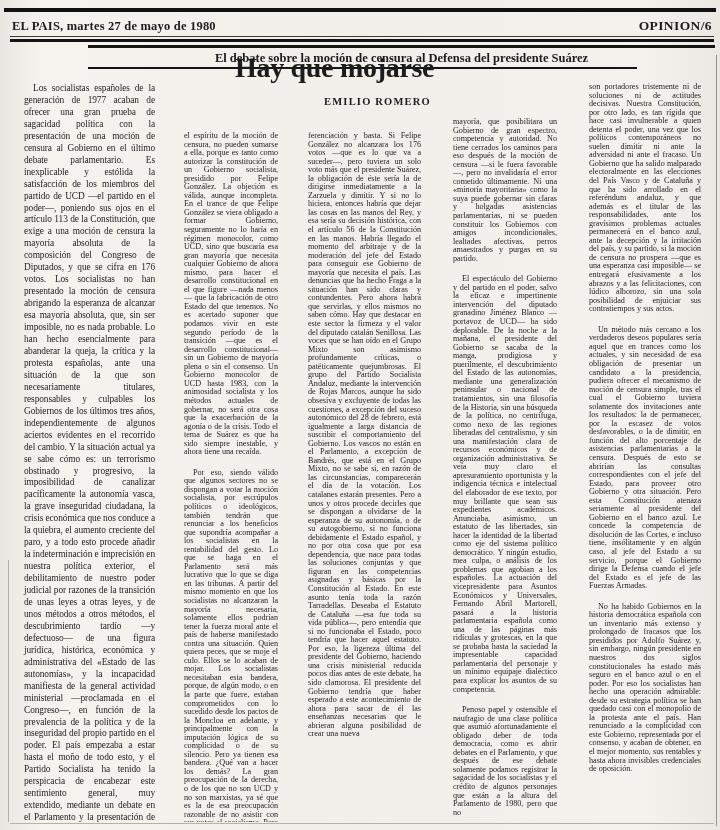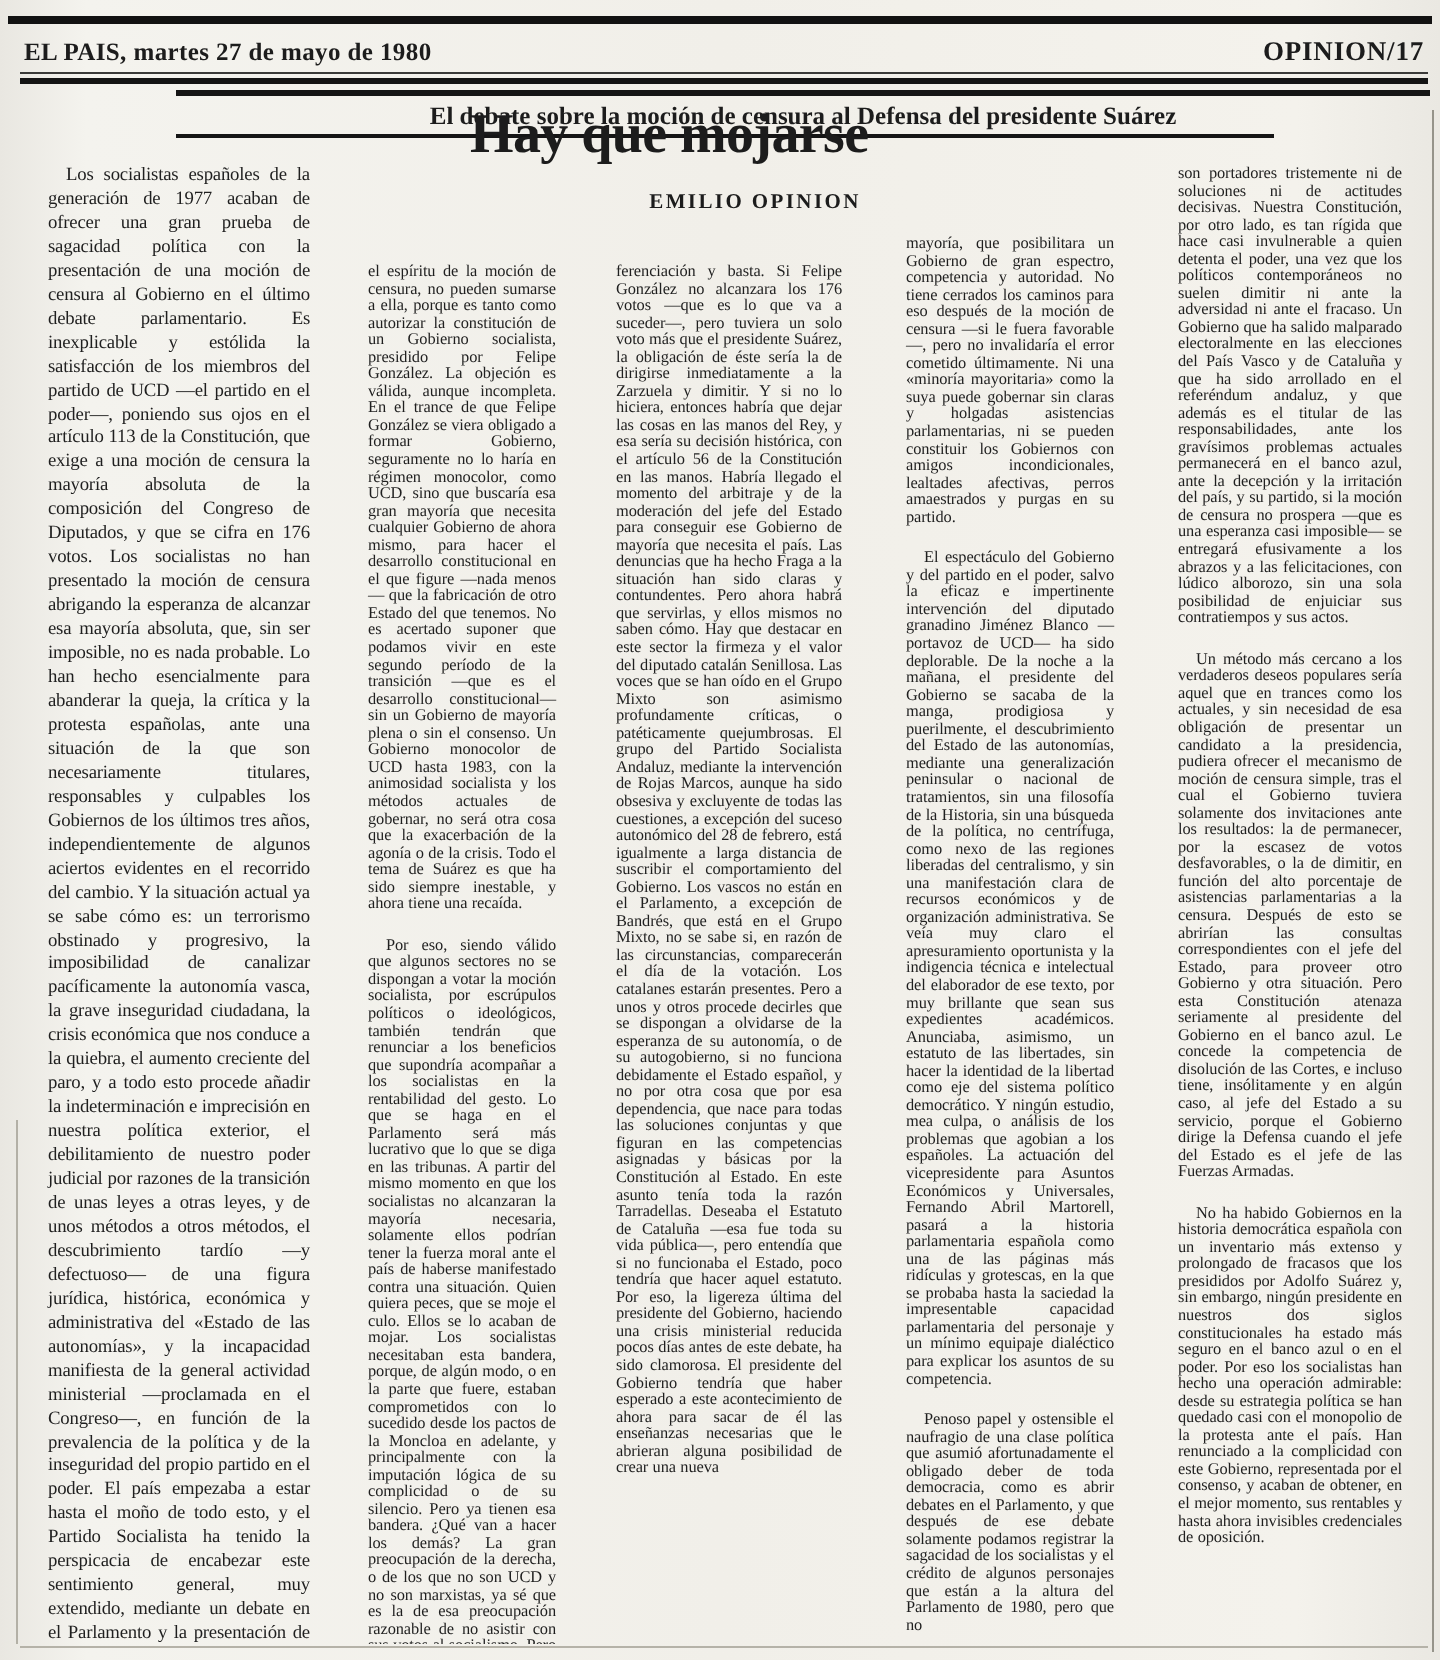--- a/index.html
+++ b/index.html
@@ -51,33 +51,33 @@
   .edge-left{position:absolute;top:560px;left:8px;height:262px;width:1px;background:#b3b0a6;}
 </style>
 </head>
 <body>
 
 <div class="page">
   <div class="topbar"></div>
 
   <div class="masthead">
     <span class="masthead-date">EL PAIS, martes 27 de mayo de 1980</span>
-    <span class="masthead-section">OPINION/17</span>
+    <span class="masthead-section">OPINION/6</span>
   </div>
   <div class="rule-thin"></div>
   <div class="rule-thick"></div>
 
   <div class="kicker-box">
     <span>El debate sobre la moción de censura al Defensa del presidente Suárez</span>
   </div>
   <div class="kicker-underline"></div>
   <div class="kicker-tick"></div>
 
   <h1 class="title">Hay que mojarse</h1>
-  <div class="byline">EMILIO OPINION</div>
+  <div class="byline">EMILIO ROMERO</div>
 
   <div class="col col-lead">
       <p>Los socialistas españoles de la generación de 1977 acaban de ofrecer una gran prueba de sagacidad política con la presentación de una moción de censura al Gobierno en el último debate parlamentario. Es inexplicable y estólida la satisfacción de los miembros del partido de UCD —el partido en el poder—, poniendo sus ojos en el artículo 113 de la Constitución, que exige a una moción de censura la mayoría absoluta de la composición del Congreso de Diputados, y que se cifra en 176 votos. Los socialistas no han presentado la moción de censura abrigando la esperanza de alcanzar esa mayoría absoluta, que, sin ser imposible, no es nada probable. Lo han hecho esencialmente para abanderar la queja, la crítica y la protesta españolas, ante una situación de la que son necesariamente titulares, responsables y culpables los Gobiernos de los últimos tres años, independientemente de algunos aciertos evidentes en el recorrido del cambio. Y la situación actual ya se sabe cómo es: un terrorismo obstinado y progresivo, la imposibilidad de canalizar pacíficamente la autonomía vasca, la grave inseguridad ciudadana, la crisis económica que nos conduce a la quiebra, el aumento creciente del paro, y a todo esto procede añadir la indeterminación e imprecisión en nuestra política exterior, el debilitamiento de nuestro poder judicial por razones de la transición de unas leyes a otras leyes, y de unos métodos a otros métodos, el descubrimiento tardío —y defectuoso— de una figura jurídica, histórica, económica y administrativa del «Estado de las autonomías», y la incapacidad manifiesta de la general actividad ministerial —proclamada en el Congreso—, en función de la prevalencia de la política y de la inseguridad del propio partido en el poder. El país empezaba a estar hasta el moño de todo esto, y el Partido Socialista ha tenido la perspicacia de encabezar este sentimiento general, muy extendido, mediante un debate en el Parlamento y la presentación de una moción de censura. No importan los resultados. La gente ya sabe cómo es la disciplina de los partidos, y además los propios críticos de UCD —en el seno del partido— a la dirección política de Suárez, valorarán las consecuencias de una actitud crítica de abstención o de adhesión a los socialistas, que dinamitaría al partido. No lo harán.</p>
     </div>
   <div class="col col-sm col-2">
       <p class="cont">el espíritu de la moción de censura, no pueden sumarse a ella, porque es tanto como autorizar la constitución de un Gobierno socialista, presidido por Felipe González. La objeción es válida, aunque incompleta. En el trance de que Felipe González se viera obligado a formar Gobierno, seguramente no lo haría en régimen monocolor, como UCD, sino que buscaría esa gran mayoría que necesita cualquier Gobierno de ahora mismo, para hacer el desarrollo constitucional en el que figure —nada menos— que la fabricación de otro Estado del que tenemos. No es acertado suponer que podamos vivir en este segundo período de la transición —que es el desarrollo constitucional— sin un Gobierno de mayoría plena o sin el consenso. Un Gobierno monocolor de UCD hasta 1983, con la animosidad socialista y los métodos actuales de gobernar, no será otra cosa que la exacerbación de la agonía o de la crisis. Todo el tema de Suárez es que ha sido siempre inestable, y ahora tiene una recaída.</p>
       <p>Por eso, siendo válido que algunos sectores no se dispongan a votar la moción socialista, por escrúpulos políticos o ideológicos, también tendrán que renunciar a los beneficios que supondría acompañar a los socialistas en la rentabilidad del gesto. Lo que se haga en el Parlamento será más lucrativo que lo que se diga en las tribunas. A partir del mismo momento en que los socialistas no alcanzaran la mayoría necesaria, solamente ellos podrían tener la fuerza moral ante el país de haberse manifestado contra una situación. Quien quiera peces, que se moje el culo. Ellos se lo acaban de mojar. Los socialistas necesitaban esta bandera, porque, de algún modo, o en la parte que fuere, estaban comprometidos con lo sucedido desde los pactos de la Moncloa en adelante, y principalmente con la imputación lógica de su complicidad o de su silencio. Pero ya tienen esa bandera. ¿Qué van a hacer los demás? La gran preocupación de la derecha, o de los que no son UCD y no son marxistas, ya sé que es la de esa preocupación razonable de no asistir con sus votos al socialismo. Pero esto tiene también sus precisiones: lo que se ha presentado es una moción de censura, que una gran parte de esos sectores comparte. Explíquese el voto, hágase la di-</p>
     </div>
   <div class="col col-sm col-3">
       <p class="cont">ferenciación y basta. Si Felipe González no alcanzara los 176 votos —que es lo que va a suceder—, pero tuviera un solo voto más que el presidente Suárez, la obligación de éste sería la de dirigirse inmediatamente a la Zarzuela y dimitir. Y si no lo hiciera, entonces habría que dejar las cosas en las manos del Rey, y esa sería su decisión histórica, con el artículo 56 de la Constitución en las manos. Habría llegado el momento del arbitraje y de la moderación del jefe del Estado para conseguir ese Gobierno de mayoría que necesita el país. Las denuncias que ha hecho Fraga a la situación han sido claras y contundentes. Pero ahora habrá que servirlas, y ellos mismos no saben cómo. Hay que destacar en este sector la firmeza y el valor del diputado catalán Senillosa. Las voces que se han oído en el Grupo Mixto son asimismo profundamente críticas, o patéticamente quejumbrosas. El grupo del Partido Socialista Andaluz, mediante la intervención de Rojas Marcos, aunque ha sido obsesiva y excluyente de todas las cuestiones, a excepción del suceso autonómico del 28 de febrero, está igualmente a larga distancia de suscribir el comportamiento del Gobierno. Los vascos no están en el Parlamento, a excepción de Bandrés, que está en el Grupo Mixto, no se sabe si, en razón de las circunstancias, comparecerán el día de la votación. Los catalanes estarán presentes. Pero a unos y otros procede decirles que se dispongan a olvidarse de la esperanza de su autonomía, o de su autogobierno, si no funciona debidamente el Estado español, y no por otra cosa que por esa dependencia, que nace para todas las soluciones conjuntas y que figuran en las competencias asignadas y básicas por la Constitución al Estado. En este asunto tenía toda la razón Tarradellas. Deseaba el Estatuto de Cataluña —esa fue toda su vida pública—, pero entendía que si no funcionaba el Estado, poco tendría que hacer aquel estatuto. Por eso, la ligereza última del presidente del Gobierno, haciendo una crisis ministerial reducida pocos días antes de este debate, ha sido clamorosa. El presidente del Gobierno tendría que haber esperado a este acontecimiento de ahora para sacar de él las enseñanzas necesarias que le abrieran alguna posibilidad de crear una nueva</p>

